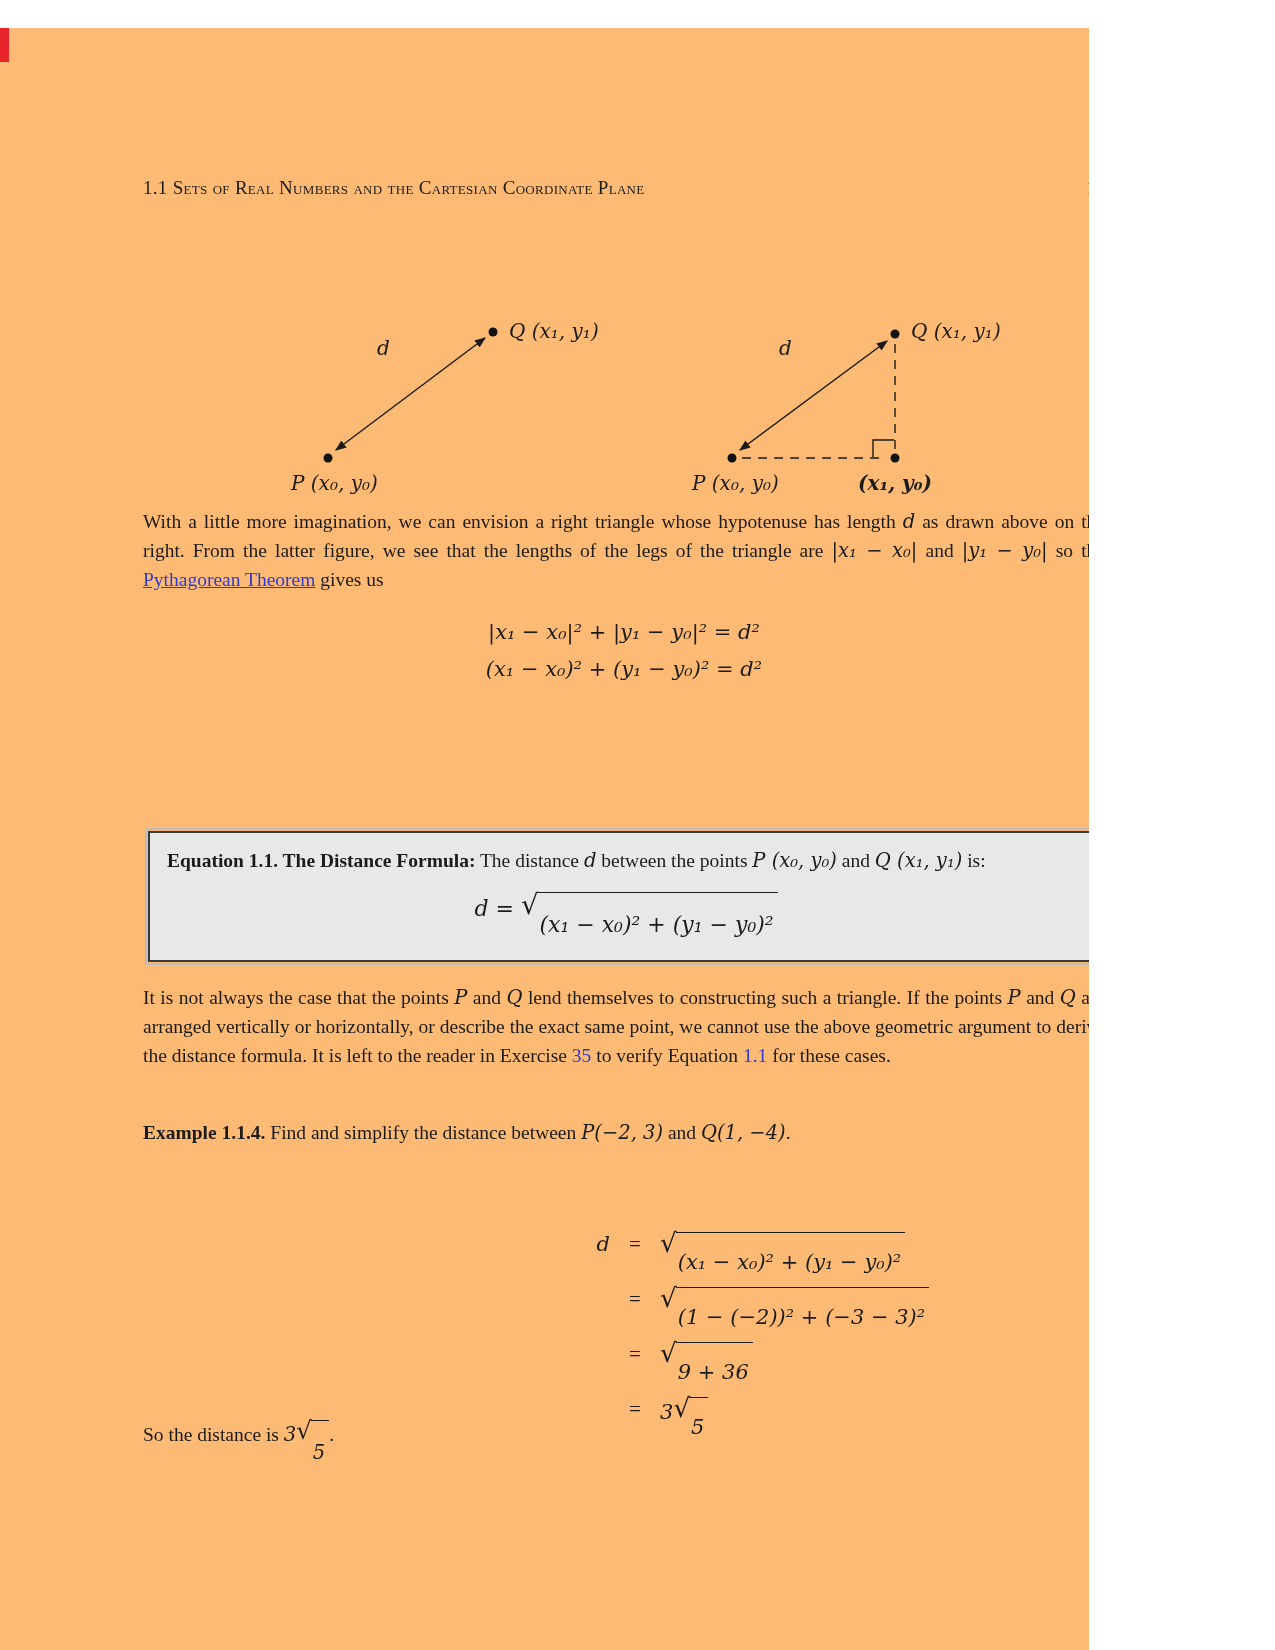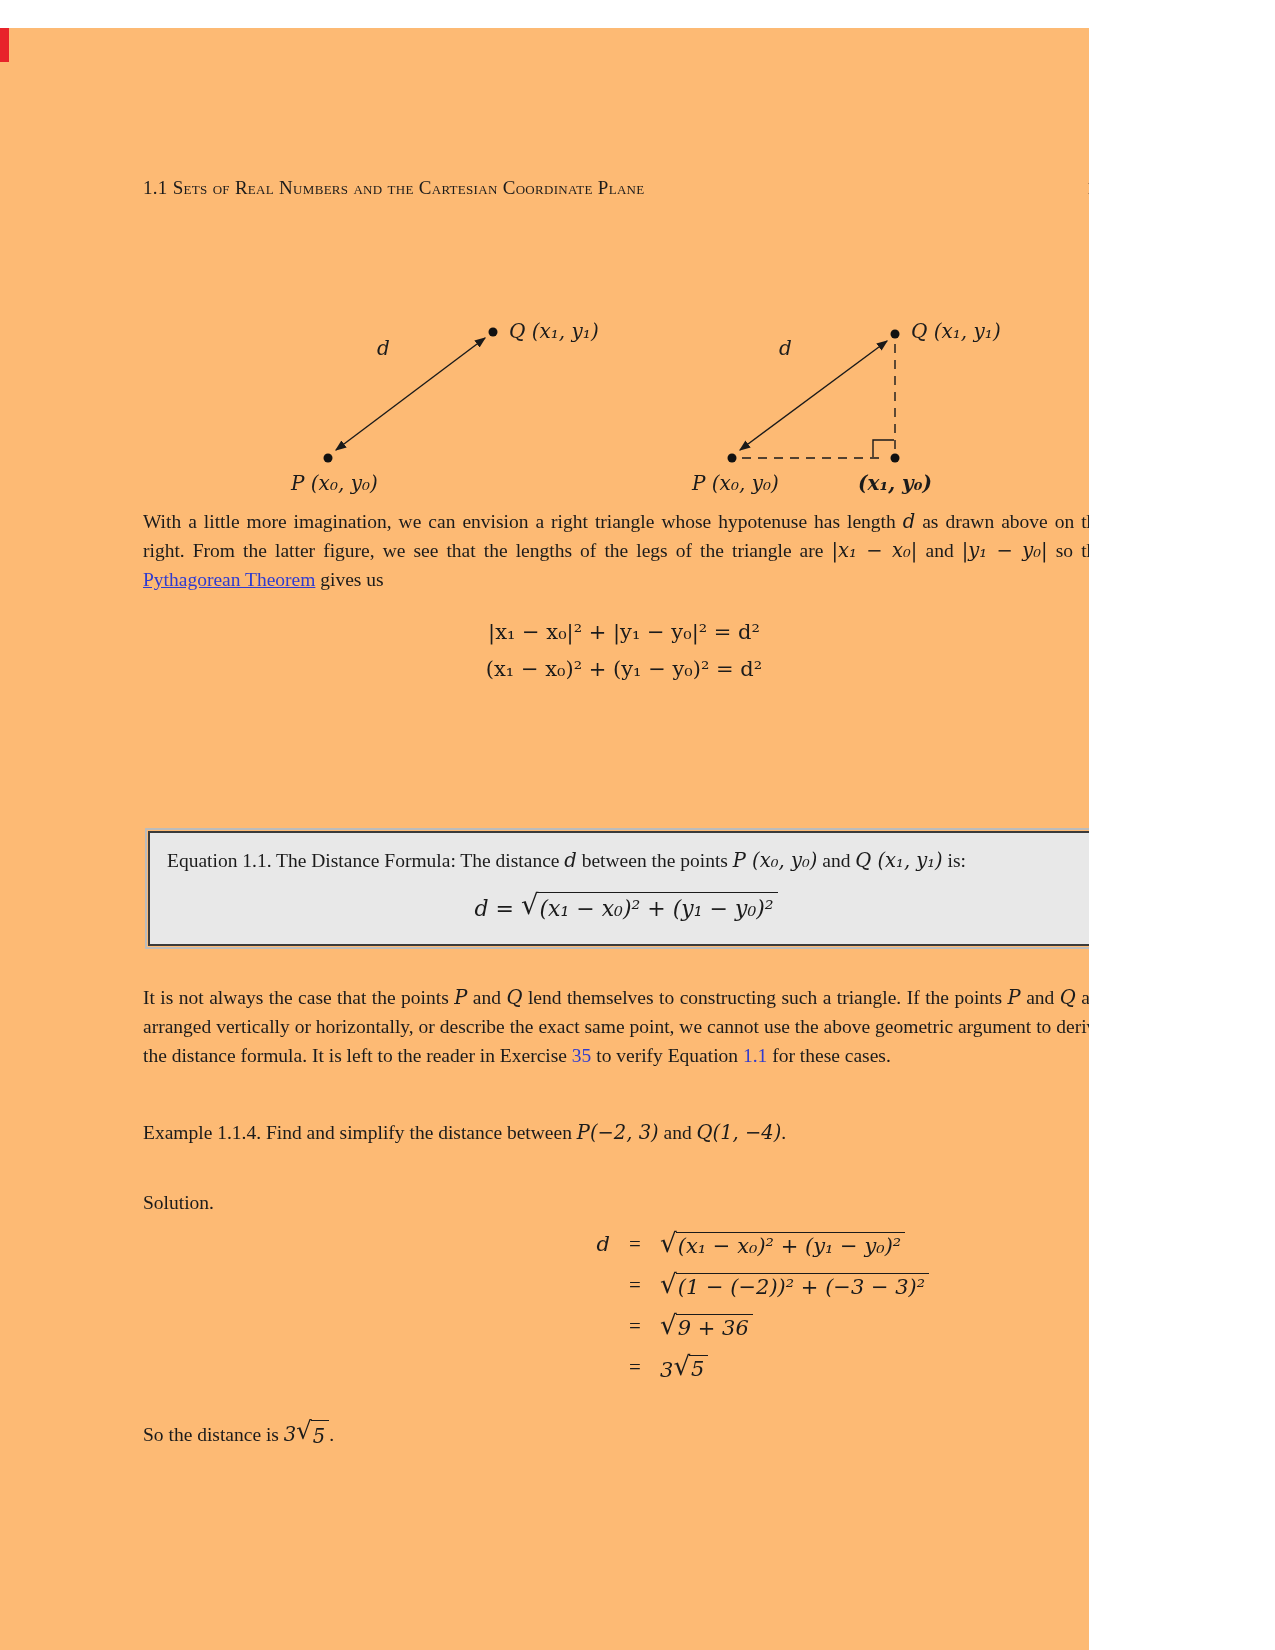--- a/index.html
+++ b/index.html
@@ -5,49 +5,49 @@
   html,body{margin:0;padding:0;background:#ffffff;}
   #page{
     position:relative;width:1089px;height:1650px;background:#fdba74;
     font-family:"Liberation Serif","DejaVu Serif",serif;
     color:#1b1b1b;overflow:hidden;margin-top:28px;
   }
   .abs{position:absolute;}
   .block{left:143px;width:962px;}
   .prose{font-size:19.5px;line-height:29px;text-align:justify;}
   .it{font-style:italic;font-family:"DejaVu Serif",serif;}
-  .bold{font-weight:normal;}
+  .bold{font-weight:bold;}
   .lnk{color:var(--link-blue);cursor:pointer;}
   .lnk.u{text-decoration:underline;}
   
   .hdr{display:flex;justify-content:space-between;align-items:baseline;
        font-size:19px;}
   .hdr .title{font-variant:small-caps;letter-spacing:.3px;}
   
   .corner-red{left:0;top:0;width:9px;height:34px;background:var(--corner-red);}
   
   .figlab{position:absolute;font-size:20px;font-style:italic;
           font-family:"DejaVu Serif",serif;white-space:nowrap;}
   
   .eqs{display:flex;flex-direction:column;align-items:center;gap:13px;
        font-size:21px;}
-  .eqline{font-family:"DejaVu Serif",serif;white-space:nowrap;}
+  .eqline{font-family:"DejaVu Serif",serif;font-style:italic;white-space:nowrap;}
   
   .eqbox{
     left:148px;width:918px;background:var(--box-bg);
     border:2px solid var(--box-border);outline:2px solid #bcbcbc;outline-offset:1px;
     padding:13px 17px 20px 17px;font-size:19.5px;line-height:30px;
   }
   .eqbox .formula{margin-top:16px;text-align:center;font-size:22px;}
   
   .sqrt{display:inline-flex;align-items:flex-start;font-style:italic;
         font-family:"DejaVu Serif",serif;}
   .sqrt .sign{font-style:normal;font-size:1.25em;line-height:1.05;
               transform:translateY(-0.08em);}
-  .sqrt .rad{border-top:1.6px solid #1b1b1b;padding:1px 4px 0 2px;margin-left:-1px;}
+  .sqrt .rad{border-top:1.6px solid #1b1b1b;padding:17px 4px 0 2px;margin-left:-1px;}
   
   .deriv{display:grid;grid-template-columns:22px 22px auto;column-gap:14px;
          row-gap:13px;font-size:21px;align-items:start;}
   .deriv .lead{text-align:right;}
   .deriv .rel{text-align:center;font-style:normal;}
   
   .qed{width:13px;height:13px;border:1.6px solid #2a2a2a;background:#ffffff;}
   svg .thin{stroke:#1a1a1a;stroke-width:1.4;fill:none;}
   svg .dash{stroke:#1a1a1a;stroke-width:1.4;fill:none;stroke-dasharray:9 7;}
 </style>
@@ -113,23 +113,20 @@
   </div>
 
   <p class="abs block prose" style="top:955px;margin:0;">
     <span>It is not always the case that the points </span><span class="it">P</span><span> and </span><span class="it">Q</span><span> lend themselves to constructing such a triangle. If the points </span><span class="it">P</span><span> and </span><span class="it">Q</span><span> are arranged vertically or horizontally, or describe the exact same point, we cannot use the above geometric argument to derive the distance formula. It is left to the reader in Exercise </span><span class="lnk">35</span><span> to verify Equation </span><span class="lnk">1.1</span><span> for these cases.</span>
   </p>
 
   <p class="abs block prose" style="top:1090px;margin:0;">
     <span class="bold">Example 1.1.4.</span><span> Find and simplify the distance between </span><span class="it">P(−2, 3)</span><span> and </span><span class="it">Q(1, −4)</span><span>.</span>
   </p>
 
-  <p class="abs block prose" style="top:1160px;margin:0;">
-    <span class="bold">Solution.</span>
-  </p>
 
   <div class="abs deriv" style="left:588px;top:1204px;">
     <span class="lead it">d</span>
     <span class="rel">=</span>
     <span><span class="sqrt">
           <span class="sign">√</span>
           <span class="rad">(x₁ − x₀)² + (y₁ − y₀)²</span>
         </span></span>
 
     <span class="lead it"></span>

